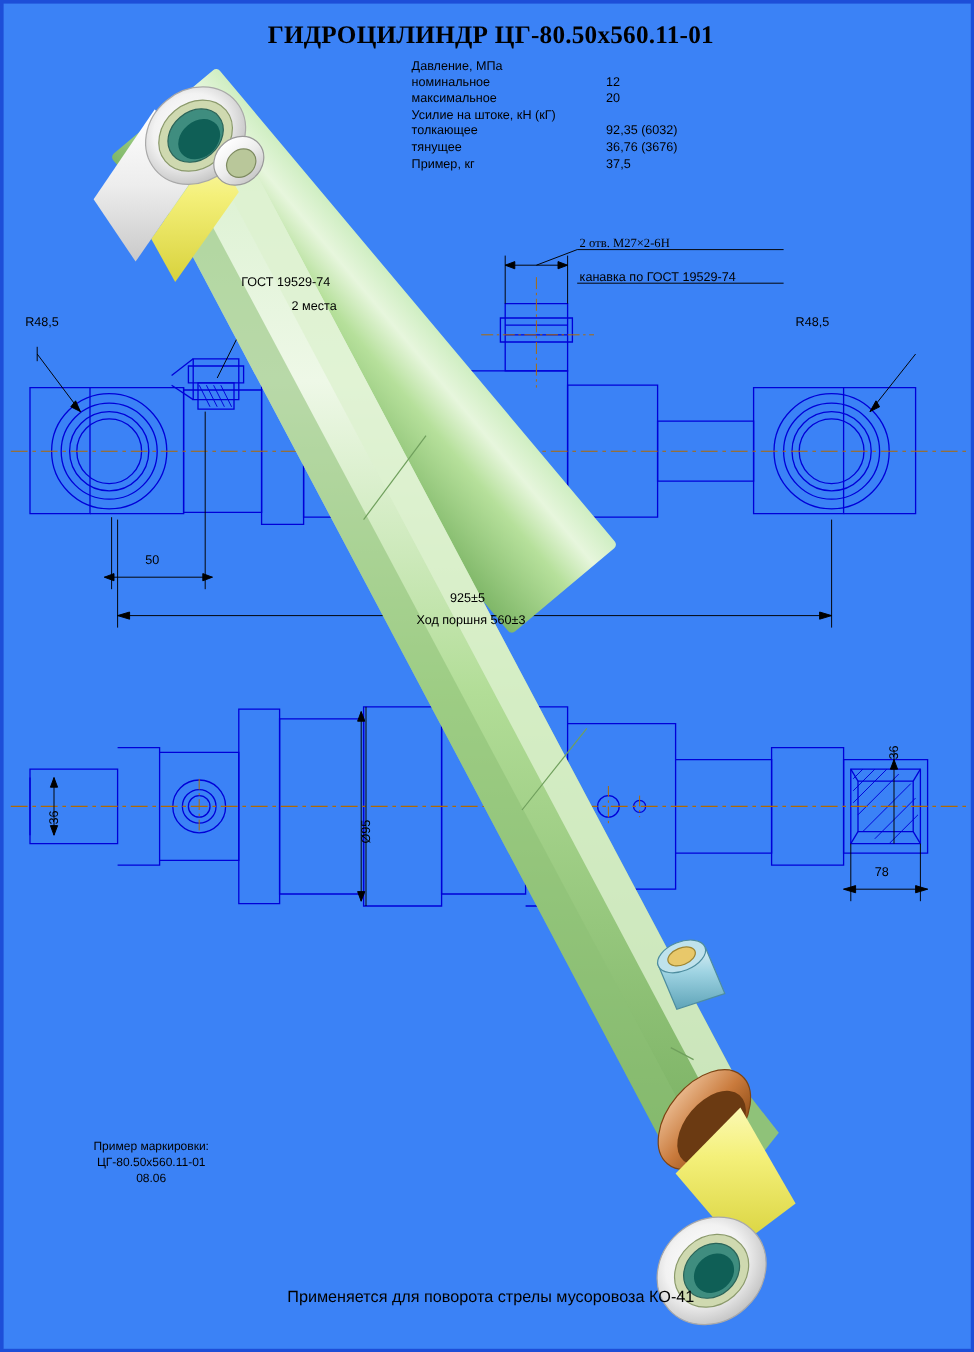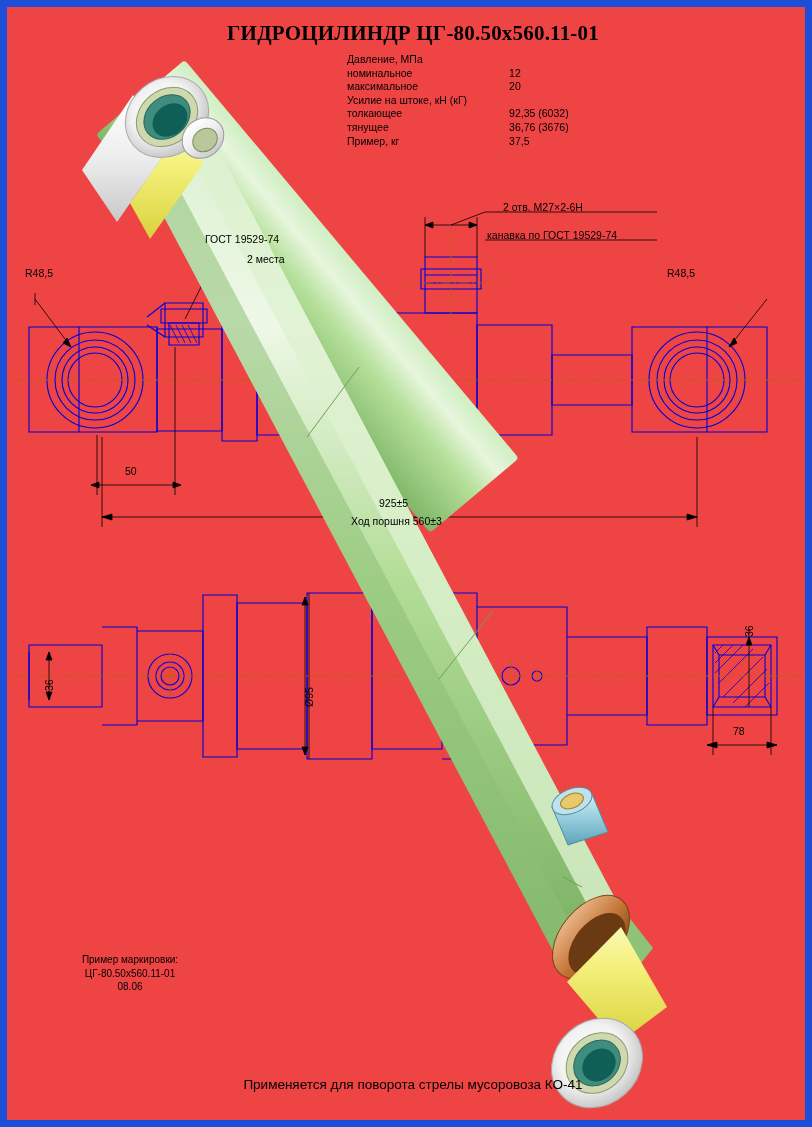--- a/index.html
+++ b/index.html
@@ -1,19 +1,19 @@
 <!DOCTYPE html>
 <html><head>
 <meta charset="utf-8">
 <style>
   html,body{margin:0;padding:0;background:#fff;}
   body{font-family:"Liberation Sans", sans-serif;}
   #page{
-    position:relative;width:812px;height:1127px;background:#ef4444;
-    border:7px solid #1d4ed8;box-sizing:border-box;overflow:hidden;
+    position:relative;width:812px;height:1127px;background:#3b82f6;
+    border:3px solid #1d4ed8;box-sizing:border-box;overflow:hidden;
   }
   .abs{position:absolute;}
   #title{
     left:0;top:14px;width:812px;text-align:center;
     font-family:"Liberation Serif", serif;font-weight:bold;font-size:21px;color:#000;
     letter-spacing:.2px;
   }
   .spec{left:340px;top:46px;font-size:10.5px;color:#000;line-height:13.6px;}
   .spec table{border-collapse:collapse;}
   .spec td{padding:0;font-size:10.5px;color:#000;line-height:13.6px;white-space:nowrap;}
@@ -317,21 +317,21 @@
         <ellipse cx="592" cy="1058" rx="18" ry="15" transform="rotate(-42 592 1058)" fill="#0f5f56"></ellipse>
       </g>
 
       <path d="M556,870 L575,880" stroke="#6f9f5c" stroke-width="1" fill="none"></path>
     </g>
   </svg>
 
   <div class="abs note" style="left:198px;top:226px;">ГОСТ 19529-74</div>
   <div class="abs note" style="left:200px;top:246px;margin-left:40px;">2 места</div>
 
-  <div class="abs note" style="left:496px;top:194px;">2 отв. М27×2-6Н</div>
+  <div class="abs note" style="left:480px;top:194px;font-family:Liberation Serif, serif;">2 отв. М27×2-6Н</div>
   <div class="abs note" style="left:480px;top:222px;">канавка по ГОСТ 19529-74</div>
 
   <div class="abs dimtxt" style="left:18px;top:260px;">R48,5</div>
   <div class="abs dimtxt" style="left:660px;top:260px;">R48,5</div>
 
   <div class="abs dimtxt" style="left:118px;top:458px;">50</div>
   <div class="abs dimtxt" style="left:372px;top:490px;">925±5</div>
   <div class="abs dimtxt" style="left:344px;top:508px;">Ход поршня 560±3</div>
 
   <div class="abs dimtxt vert" style="left:296px;top:700px;">Ø95</div>

